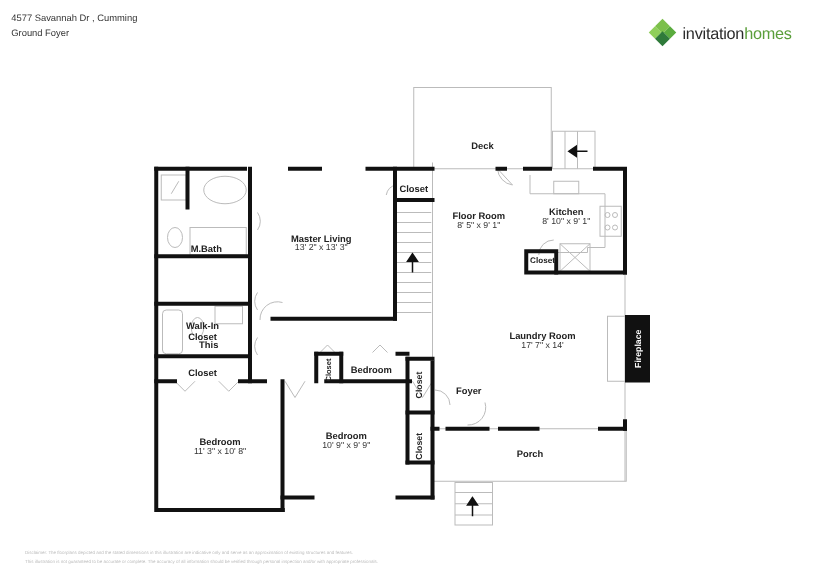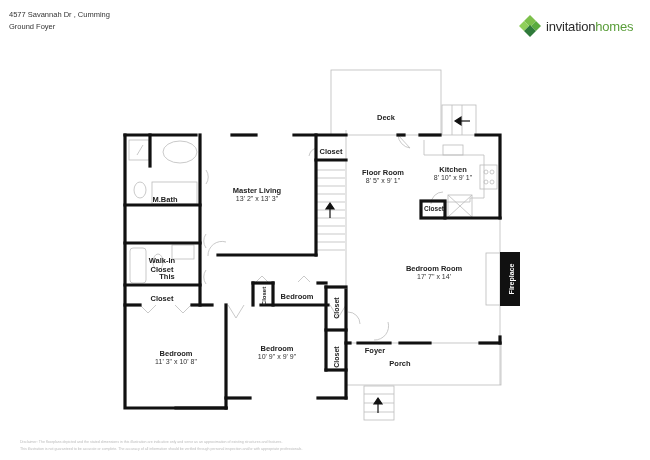--- a/index.html
+++ b/index.html
@@ -186,31 +186,31 @@
 </div>
 <div class="lbl" style="left:162px; top:225px;margin-top:40px;">
   <span>Walk-In</span><br>
   <span>Closet</span>
 </div>
 <div class="lbl" style="left:167px; top:276px;">This</div>
 <div class="lbl" style="left:162px; top:298px;">Closet</div>
 <div class="lbl" style="left:297px; top:296px;">Bedroom</div>
 <div class="vlbl" style="left:264px; top:296px; font-size:6px;">Closet</div>
 <div class="lbl" style="left:434px; top:273px;">
-  <span>Bedroom Room</span>
+  <span>Laundry Room</span>
   <span class="dim">17' 7" x 14'</span>
 </div>
 <div class="vlbl fp" style="left:511px; top:279px;">Fireplace</div>
 <div class="vlbl" style="left:336px; top:308px;">Closet</div>
-<div class="lbl" style="left:375px; top:313px;margin-top:37px;">Foyer</div>
+<div class="lbl" style="left:375px; top:313px;">Foyer</div>
 <div class="lbl" style="left:176px; top:358px;">
   <span>Bedroom</span>
   <span class="dim">11' 3" x 10' 8"</span>
 </div>
 <div class="lbl" style="left:277px; top:353px;">
   <span>Bedroom</span>
   <span class="dim">10' 9" x 9' 9"</span>
 </div>
 <div class="vlbl" style="left:336px; top:357px;">Closet</div>
-<div class="lbl" style="left:400px; top:363px;">Porch</div>
+<div class="lbl" style="left:424px; top:363px;">Porch</div>
 
 <div class="disc" style="top:440px;">Disclaimer: The floorplans depicted and the stated dimensions in this illustration are indicative only and serve as an approximation of existing structures and features.</div>
 <div class="disc" style="top:447px;">This illustration is not guaranteed to be accurate or complete. The accuracy of all information should be verified through personal inspection and/or with appropriate professionals.</div>
 
 </body></html>

